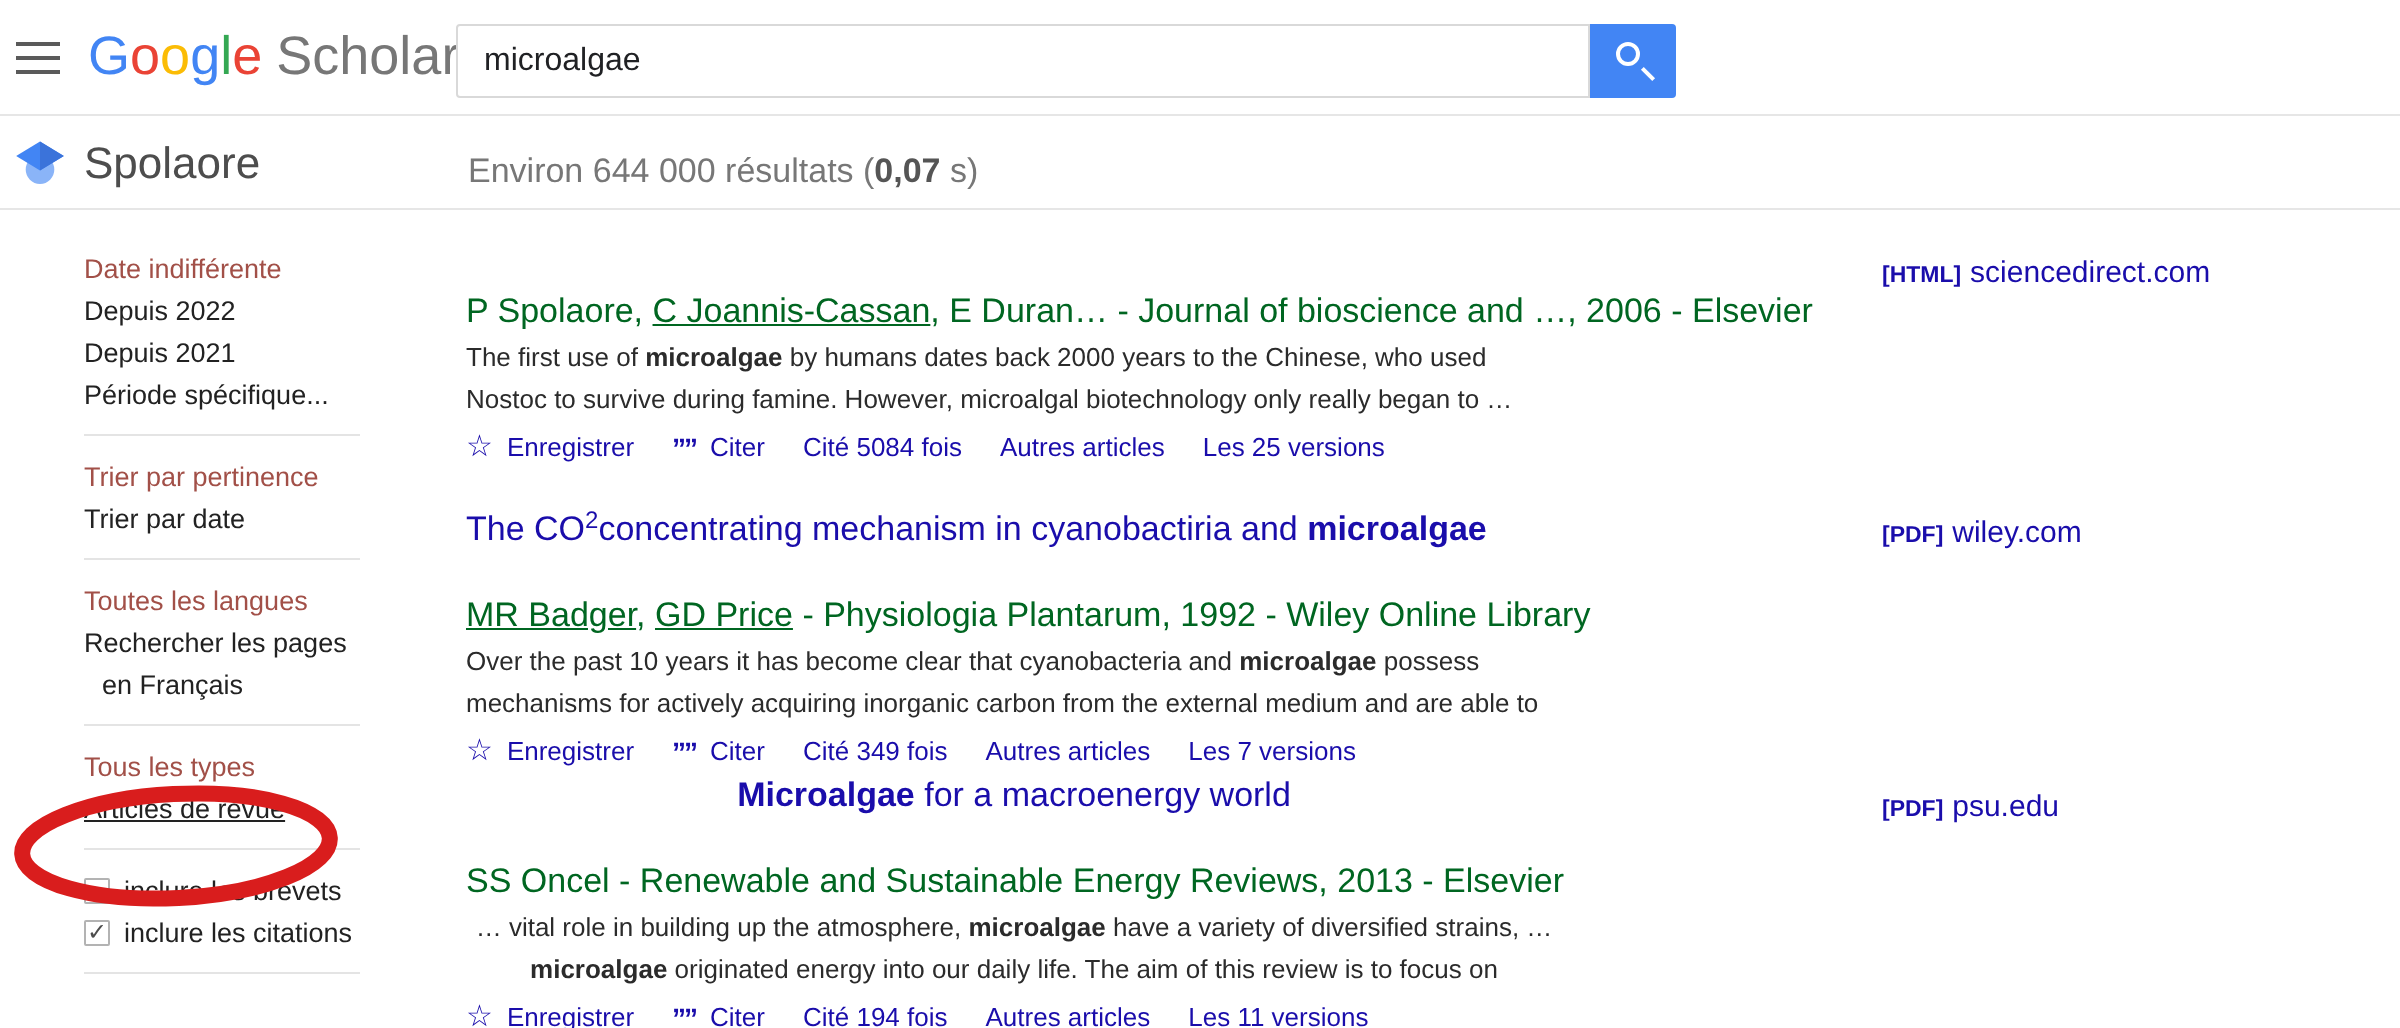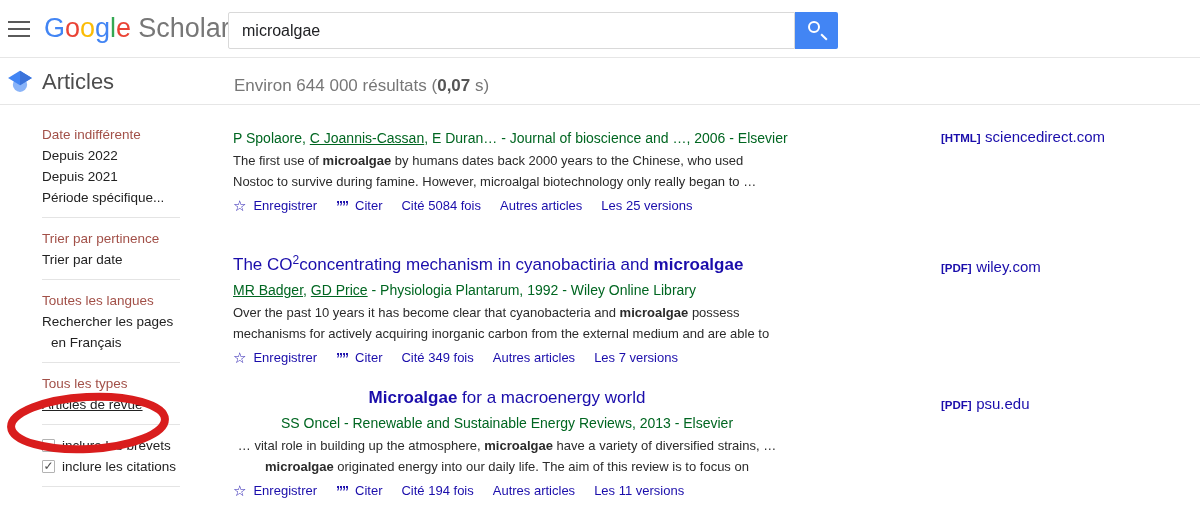--- a/index.html
+++ b/index.html
@@ -51,21 +51,21 @@
   
   .annotation { position:absolute; left:0; top:392px; pointer-events:none; }
 
   
   .result { position:absolute; left:233px; width:548px; }
   .r1 { top:124px; } .r2 { top:254px; } .r3 { top:387px;text-align:center; }
   .rtitle-line { font-size:17px; line-height:22px; }
   .rtag { color:#1a0dab; font-weight:bold; font-size:11.5px; letter-spacing:0.2px; }
   .rtitle { color:#1a0dab; text-decoration:none; cursor:pointer; }
   .rtitle sup { font-size:12px; line-height:0; vertical-align:6px; }
-  .rauthors { margin-top:5px; font-size:14px; line-height:18px; color:#006621; white-space:nowrap; }
+  .rauthors { margin-top:23px; font-size:17px; line-height:18px; color:#006621; white-space:nowrap; }
   .rauthors .ul { text-decoration:underline; cursor:pointer; }
   .rsnippet { margin-top:3px; font-size:13px; line-height:21px; color:#2b2b2b;
               max-height:42px; overflow:hidden; }
   .ractions { margin-top:5px; font-size:13px; line-height:18px; display:flex;
               align-items:center; gap:19px; color:#1a0dab; }
   .act { color:#1a0dab; text-decoration:none; cursor:pointer;
          display:inline-flex; align-items:center; gap:7px; white-space:nowrap; }
   .star { font-size:15px; } 
   .quote { font-weight:bold; letter-spacing:-1px; font-size:14px; }
 
@@ -90,21 +90,21 @@
     <span class="mag"></span>
   </button>
 </div>
 
 <div class="toolbar">
   <svg class="cap-icon" width="26" height="26" viewBox="0 0 24 24">
     <circle cx="12" cy="15.5" r="6.6" fill="#8ab4f8"></circle>
     <polygon points="12,2.5 23,9.2 12,15.9 1,9.2" fill="#4285f4"></polygon>
     <polygon points="12,2.5 23,9.2 12,15.9" fill="#3b73da"></polygon>
   </svg>
-  <div class="tab-label">Articles</div>
+  <div class="tab-label">Spolaore</div>
   <div class="stats"><span>Environ 644 000 résultats (</span><b>0,07</b><span> s)</span></div>
 </div>
 
 <div class="sidebar">
   <a class="side-link sel">Date indifférente</a>
   <a class="side-link">Depuis 2022</a>
   <a class="side-link">Depuis 2021</a>
   <a class="side-link">Période spécifique...</a>
   <hr class="side-hr">
   <a class="side-link sel">Trier par pertinence</a>

